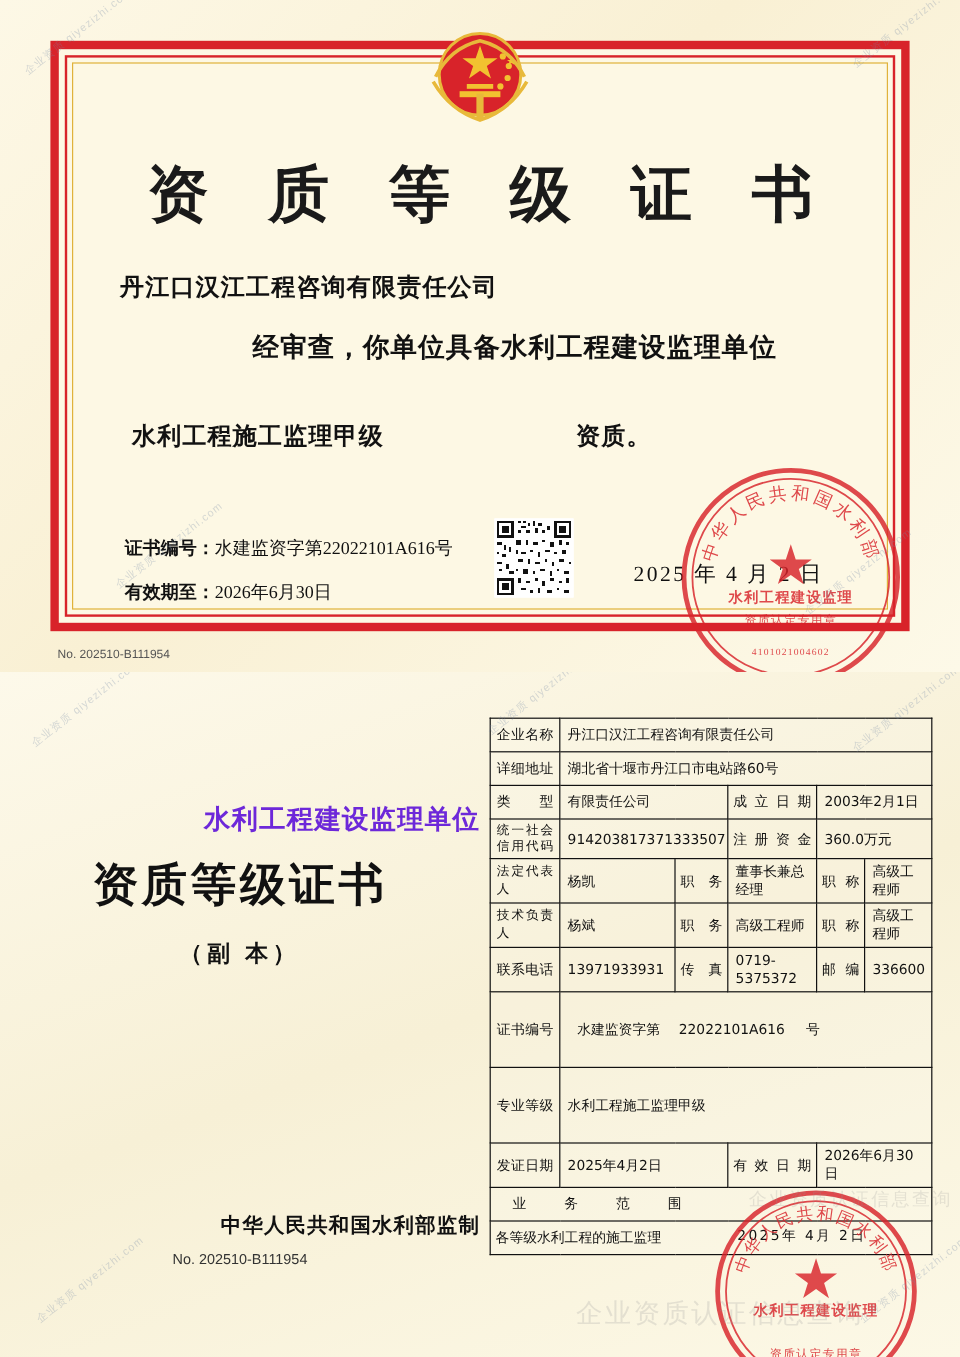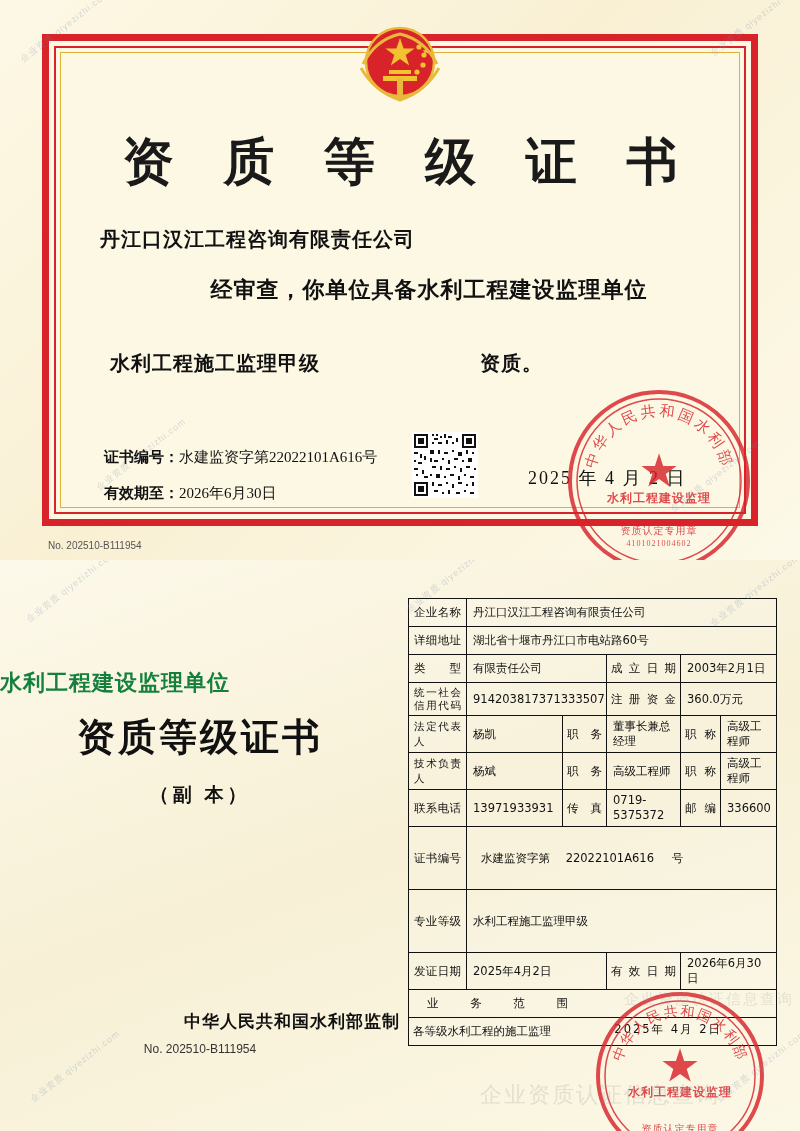--- a/index.html
+++ b/index.html
@@ -129,22 +129,22 @@
     overflow:hidden;
   }
   #bottom-doc .bg-gradient{
     position:absolute;inset:0;
     background:linear-gradient(160deg,#fdf9ea 0%,#f7f0d6 50%,#fcf8e6 100%);
   }
   .left-panel{
     position:absolute;left:0;top:0;width:400px;height:571px;
   }
   .lp-title1{
-    position:absolute;top:108px;left:0;width:400px;text-align:left;
-    font-size:22px;font-weight:bold;color:#15803d;letter-spacing:1px;
+    position:absolute;top:108px;left:0;width:400px;text-align:right;
+    font-size:22px;font-weight:bold;color:#6d28d9;letter-spacing:1px;
   }
   .lp-title2{
     position:absolute;top:152px;left:0;width:400px;text-align:center;
     font-size:38px;font-weight:bold;color:#111;letter-spacing:3px;
   }
   .lp-sub{
     position:absolute;top:222px;left:0;width:400px;text-align:center;
     font-size:19px;font-weight:bold;color:#111;letter-spacing:4px;
   }
   .lp-body{
@@ -366,21 +366,21 @@
         </defs>
       <text font-size="15" fill="#d8232a" font-family="Liberation Serif, serif" letter-spacing="3">
         <textPath href="#arcTop" startOffset="50%" text-anchor="middle">中华人民共和国水利部</textPath>
       </text>
       <circle cx="87" cy="87" r="82" fill="none" stroke="#d8232a" stroke-width="1.5"></circle>
     </svg>
     <div class="seal-star">★</div>
     <div class="seal-mid">水利工程建设监理</div>
     <div class="seal-bottom">
       <div>资质认定专用章</div>
-      <div style="font-size:8px;margin-top:1px">4101021004602</div>
+      <div style="font-size:8px;margin-top:15px">4101021004602</div>
     </div>
   </div>
 
   <div class="serial-top">No. 202510-B111954</div>
 
   <div class="wm" style="left:10px;top:20px">企业资质 qiyezizhi.com</div>
   <div class="wm" style="left:700px;top:14px">企业资质 qiyezizhi.com</div>
   <div class="wm" style="left:86px;top:448px">企业资质 qiyezizhi.com</div>
   <div class="wm" style="left:660px;top:470px">企业资质 qiyezizhi.com</div>
 </div>

